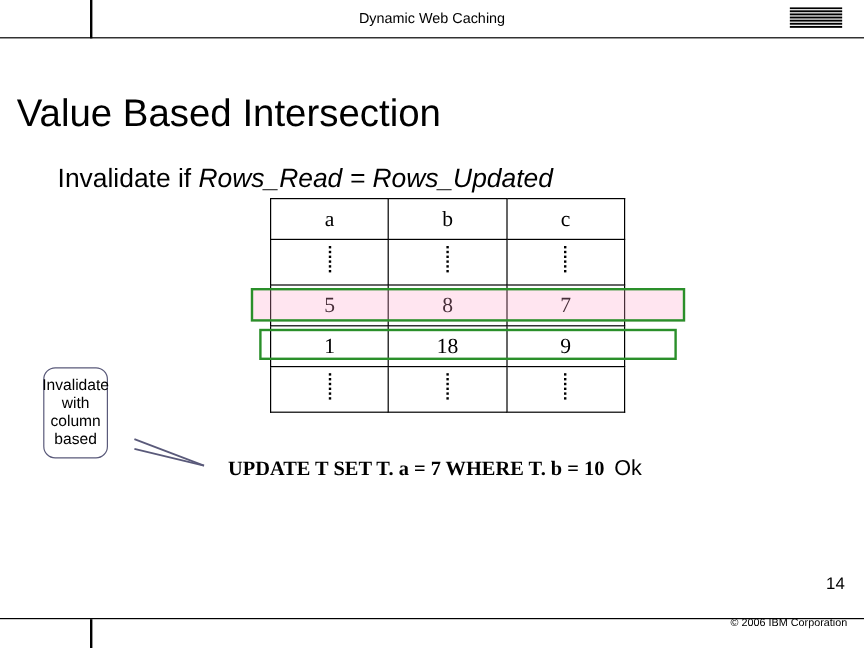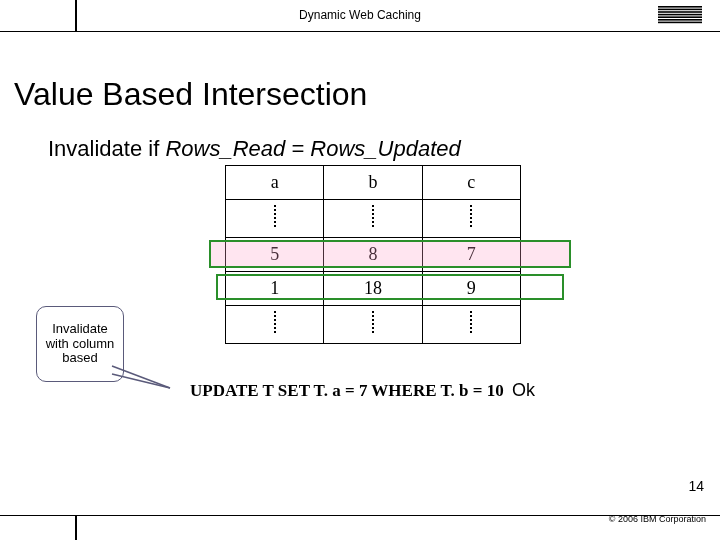--- a/index.html
+++ b/index.html
@@ -103,21 +103,21 @@
     width: 348px;
     height: 26px;
     border: 2px solid #2a8f2a;
     z-index: 2;
     pointer-events: none;
   }
   .callout {
     position: absolute;
     left: 36px;
     top: 306px;
-    width: 88px;
+    width: 54px;
     height: 76px;
     border: 1.5px solid #5a5a7a;
     border-radius: 10px;
     font-size: 13px;
     text-align: center;
     display: flex;
     align-items: center;
     justify-content: center;
     padding: 4px;
     line-height: 1.15;

